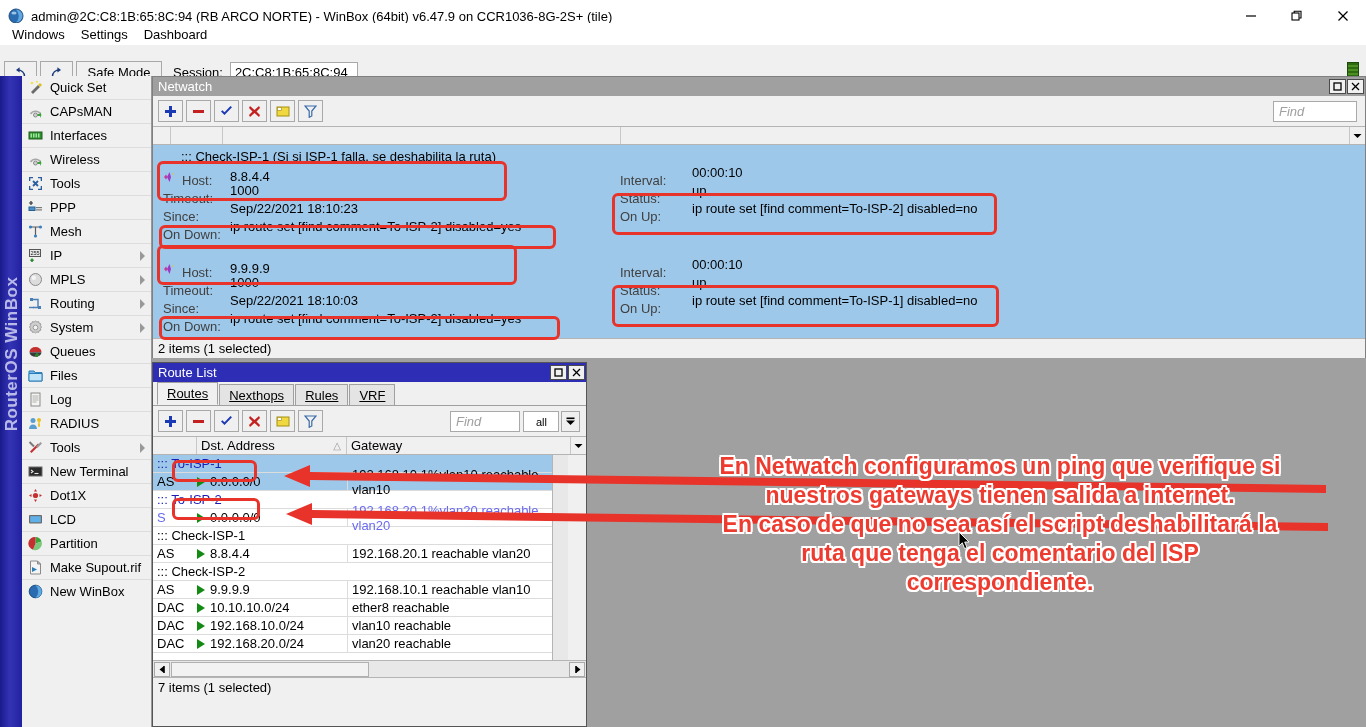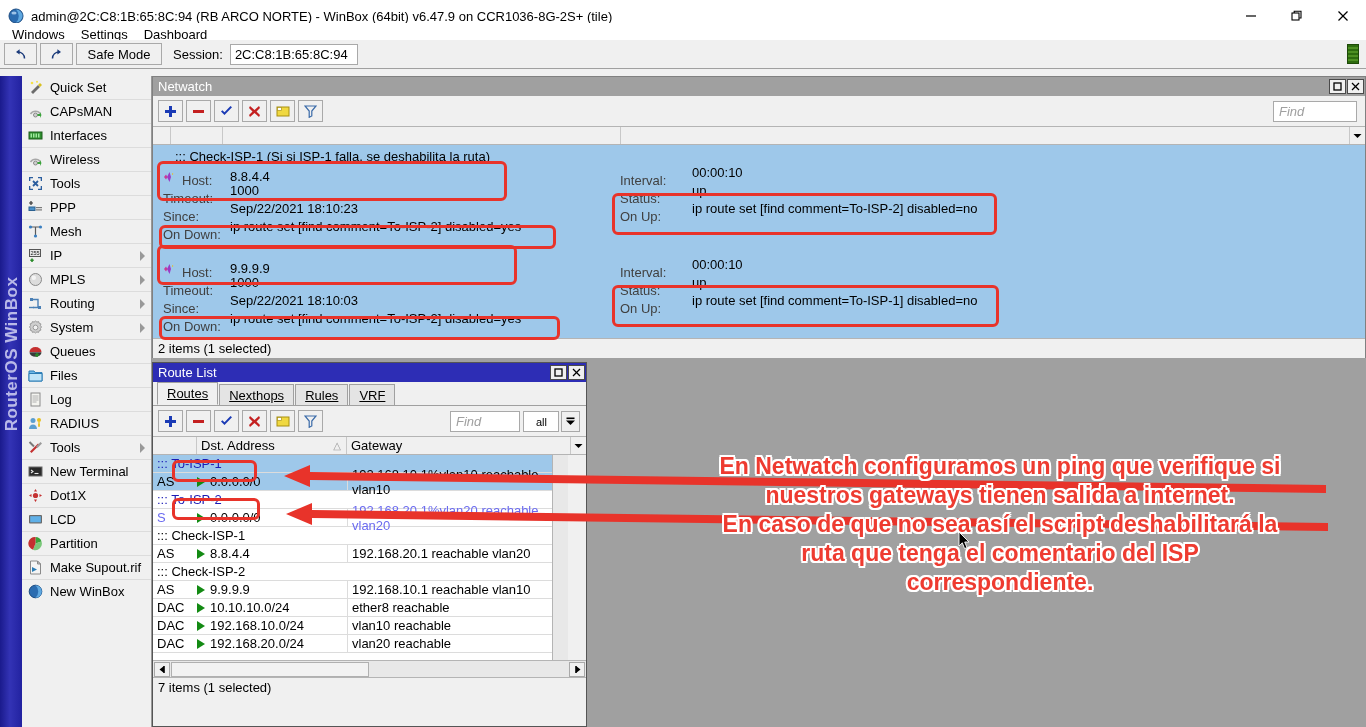--- a/index.html
+++ b/index.html
@@ -48,21 +48,21 @@
     background: #ffffff;
     display: flex; align-items: center;
     padding-left: 4px;
   }
   .menubar .mi {
     padding: 2px 8px; font-size: 13px; color: #000; cursor: default;
   }
 
   
   .toolbar {
-    position: absolute; left: 0; top: 40px; width: 1366px; height: 29px;
+    position: absolute; left: 0; top: 58px; width: 1366px; height: 29px;
     background: #f0f0f0;
     border-bottom: 1px solid #a0a0a0;
     display: flex; align-items: center; gap: 3px;
     padding-left: 4px;
   }
   .tb-btn {
     height: 22px; min-width: 28px;
     background: #f0f0f0;
     border: 1px solid #a9a9a9;
     display: flex; align-items: center; justify-content: center;
@@ -745,21 +745,21 @@
         <div class="c" style="flex:1"></div>
         <div class="dd">
           <svg width="9" height="6" viewBox="0 0 9 6">
               <path d="M0.5 1 L4.5 5 L8.5 1 Z" fill="#000"></path>
             </svg>
         </div>
       </div>
 
       <div class="nw-rows" style="height:193px">
 
-        <div class="nw-row" style="position:absolute;left:22px;top:2px;">
+        <div class="nw-row" style="position:absolute;left:28px;top:2px;">
           <span>::: Check-ISP-1 (Si si ISP-1 falla, se deshabilita la ruta)</span>
         </div>
         <div style="position:absolute;left:10px;top:20px;display:flex;align-items:center;">
           <svg width="15" height="14" viewBox="0 0 15 14" style="margin-right:4px">
               <path d="M4 7 L6.5 2 L8 7 L6.5 12 Z" fill="#9a3ac8"></path>
               <path d="M1 7 L3 4.5 L4.5 7 L3 9.5 Z" fill="#c83a9a"></path>
               <path d="M9 3 l1.5 1 l-1.5 1 Z" fill="#e8c020"></path>
             </svg>
           <span class="lbl" style="width:48px">Host:</span>
           <span class="val">8.8.4.4</span>

